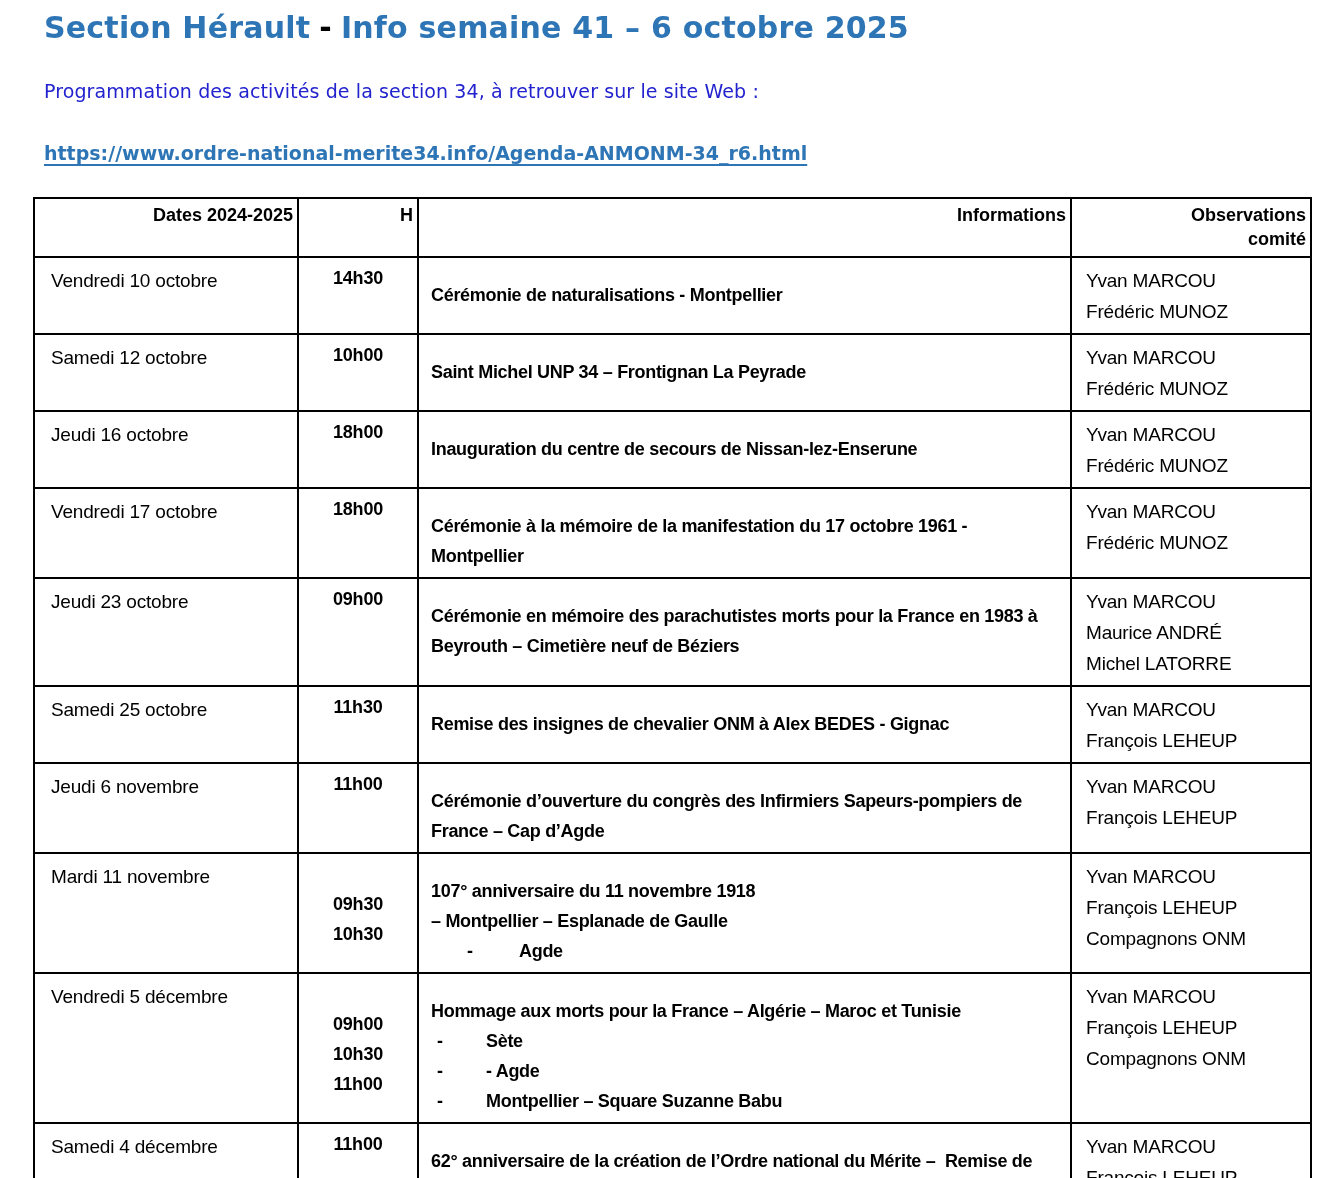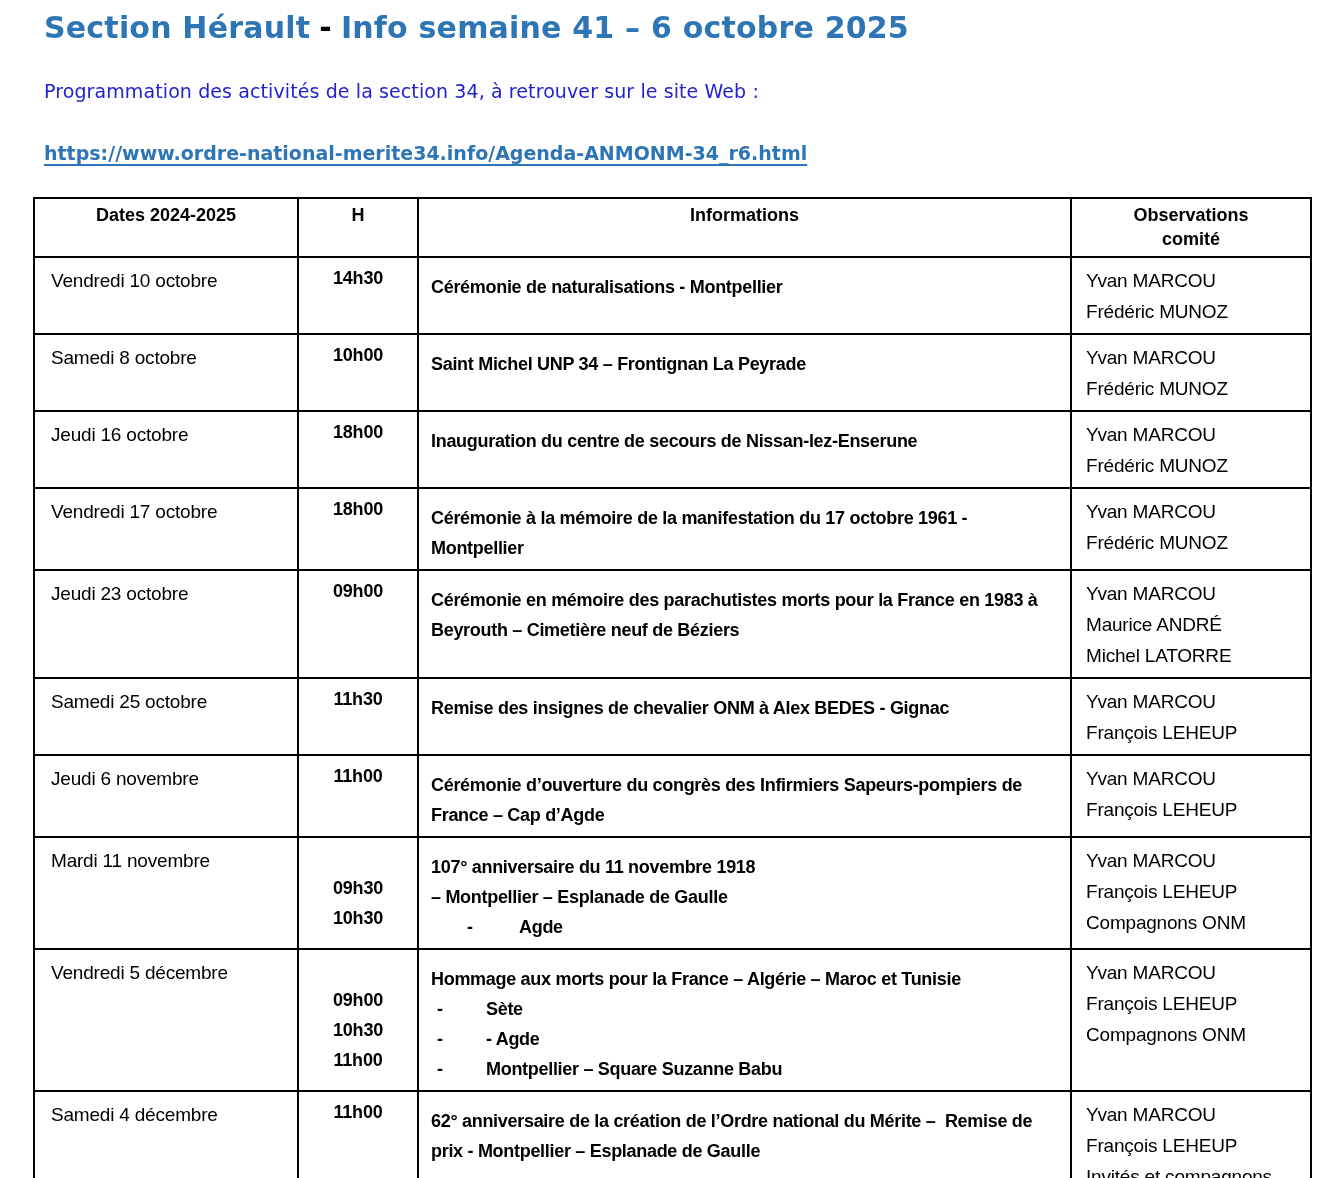--- a/index.html
+++ b/index.html
@@ -58,36 +58,36 @@
     background:var(--bg);
   }
   table.agenda th, table.agenda td{
     border:2px solid var(--border-black);
     vertical-align:top;
   }
   col.c1{width:264px;} col.c2{width:120px;} col.c3{width:653px;} col.c4{width:240px;}
   th{
     font-size:18px;
     font-weight:bold;
-    text-align:center;
+    text-align:right;
     padding:4px 4px 5px 4px;
     line-height:24px;
   }
   td.c-date{
     font-size:19px; font-weight:normal;
     padding:8px 6px 6px 16px;
     line-height:29px;
     letter-spacing:-0.2px;
   }
   td.c-hour{ text-align:center; padding:5px 2px 5px 2px; }
   .time-line{
     font-size:18px; font-weight:bold; line-height:30px;
     letter-spacing:-0.2px;
   }
-  td.c-info{ padding:14px 10px 6px 12px;border-radius:8px; }
+  td.c-info{ padding:22px 10px 6px 12px;border-radius:8px; }
   .info-line{
     font-size:18px; font-weight:bold; line-height:30px;
     letter-spacing:-0.3px;
     white-space:pre-wrap;
   }
   .info-line.bullet{ padding-left:6px; }
   .info-line.bullet .dash{ display:inline-block; width:49px; font-weight:bold; }
   .info-line.bullet-indent{ padding-left:36px; }
   .info-line.bullet-indent .dash{ display:inline-block; width:52px; font-weight:bold; }
   td.c-obs{ padding:7px 4px 6px 14px;border-radius:25px; }
@@ -138,21 +138,21 @@
         <td class="c-info">
           <div class="info-line plain">Cérémonie de naturalisations - Montpellier</div>
         </td>
         <td class="c-obs">
           <div class="obs-line">Yvan MARCOU</div>
           <div class="obs-line">Frédéric MUNOZ</div>
         </td>
       </tr>
       <tr>
         <td class="c-date">
-          <div>Samedi 8 octobre</div>
+          <div>Samedi 12 octobre</div>
         </td>
         <td class="c-hour">
           <div class="time-line">10h00</div>
         </td>
         <td class="c-info">
           <div class="info-line plain">Saint Michel UNP 34 – Frontignan La Peyrade</div>
         </td>
         <td class="c-obs">
           <div class="obs-line">Yvan MARCOU</div>
           <div class="obs-line">Frédéric MUNOZ</div>

